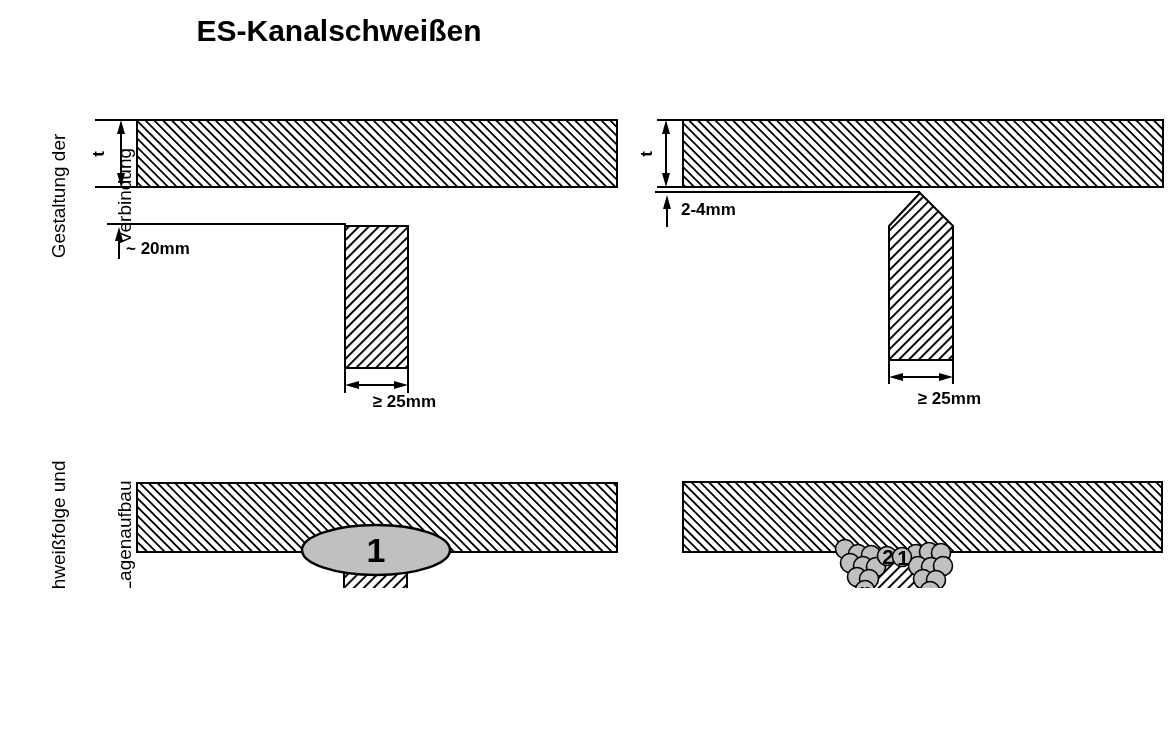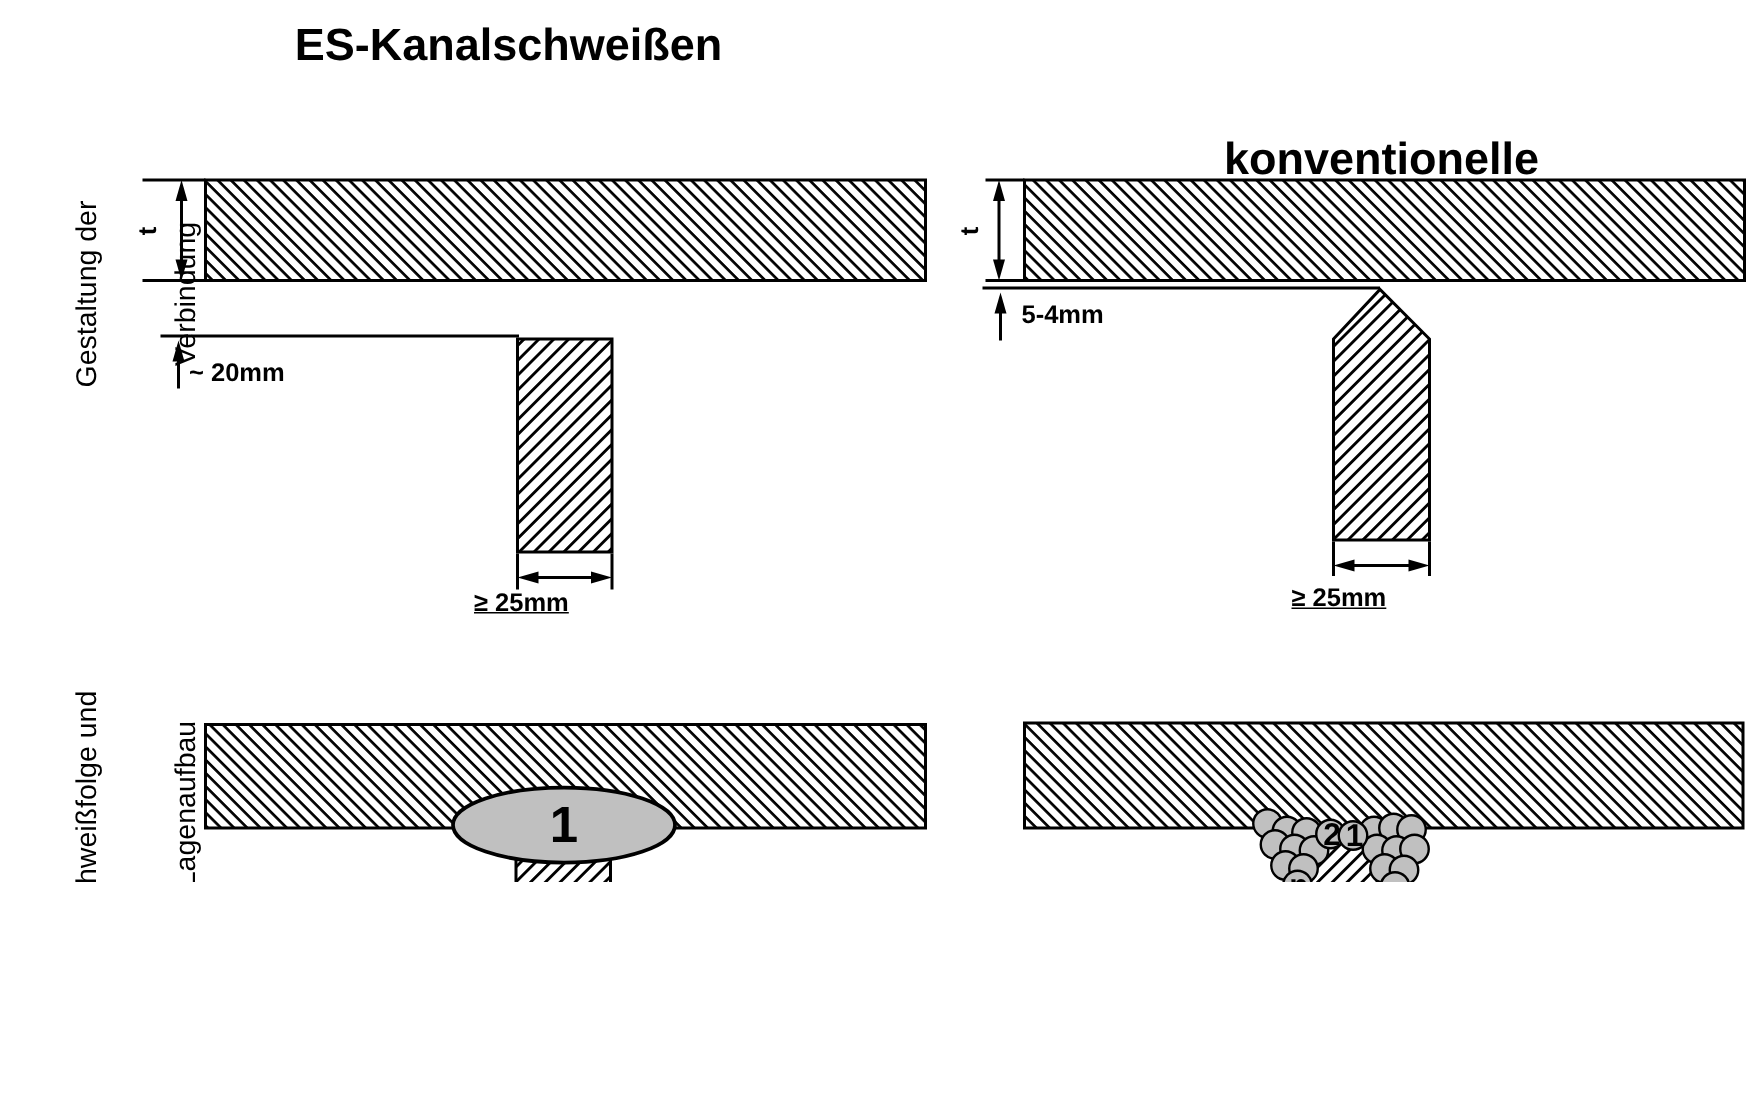--- a/index.html
+++ b/index.html
@@ -11,21 +11,21 @@
     color:var(--line,#000);
     overflow:hidden;
     padding-left:33px;
   }
   .canvas svg{position:absolute;left:0;top:0;}
   .lbl{position:absolute;white-space:pre;}
   .title{font-size:30px;font-weight:bold;text-align:center;line-height:38px;}
   .rowlabel{font-size:19px;font-weight:normal;text-align:center;line-height:22px;
             transform:rotate(-90deg);transform-origin:center;}
   .dim{font-size:17px;font-weight:bold;}
-  .dim-c{text-align:left;text-decoration:underline;}
+  .dim-c{text-align:right;}
   .tlab{font-size:17px;font-weight:bold;transform:rotate(-90deg);transform-origin:center;text-align:center;}
   .bignum{font-size:34px;font-weight:bold;text-align:center;line-height:34px;}
   .passnum{font-size:21px;font-weight:bold;text-align:center;line-height:21px;}
   .shape{stroke:var(--line,#000);stroke-width:2;}
   .thinline{stroke:var(--line,#000);stroke-width:2;fill:none;}
   .ah{fill:var(--line,#000);stroke:none;}
   .bead{fill:var(--weld-fill,#c0c0c0);stroke:var(--line,#000);stroke-width:1.6;}
   .ellipseweld{fill:var(--weld-fill,#c0c0c0);stroke:var(--line,#000);stroke-width:2.5;}
 </style>
 </head>
@@ -110,36 +110,35 @@
         <circle cx="936" cy="580" r="9.5" class="bead"></circle>
         <circle cx="930" cy="591" r="9.5" class="bead"></circle>
         <circle cx="865" cy="590" r="9.5" class="bead"></circle>
         <circle cx="887" cy="556" r="9.5" class="bead"></circle>
         <circle cx="902" cy="557" r="9.5" class="bead"></circle>
       </g>
   </svg>
 
   <div class="lbl title" style="left:99px;top:12px;width:480px;">ES-Kanalschweißen</div>
   <div class="lbl title" style="left:681px;top:12px;width:480px;">
-    <div>konventionelle</div>
   </div>
 
   <div class="lbl rowlabel" style="left:-64px;top:174px;width:180px;height:44px;">
     <div>Gestaltung der</div>
     <div>Verbindung</div>
   </div>
   <div class="lbl rowlabel" style="left:-74px;top:514px;width:200px;height:44px;">
     <div>Schweißfolge und</div>
     <div>Lagenaufbau</div>
   </div>
 
   <div class="lbl tlab" style="left:89px;top:144px;width:20px;">t</div>
   <div class="lbl tlab" style="left:637px;top:144px;width:20px;">t</div>
   <div class="lbl dim" style="left:126px;top:239px;">~ 20mm</div>
-  <div class="lbl dim" style="left:681px;top:200px;">5-4mm</div>
+  <div class="lbl dim" style="left:681px;top:200px;">2-4mm</div>
   <div class="lbl dim dim-c" style="left:316px;top:392px;width:120px;">≥ 25mm</div>
   <div class="lbl dim dim-c" style="left:861px;top:389px;width:120px;">≥ 25mm</div>
 
   <div class="lbl bignum" style="left:326px;top:533px;width:100px;">1</div>
   <div class="lbl passnum" style="left:876px;top:546px;width:24px;">2</div>
   <div class="lbl passnum" style="left:891px;top:547px;width:24px;">1</div>
   <div class="lbl passnum" style="left:854px;top:580px;width:24px;">n</div>
 </div>
 
 </body></html>

